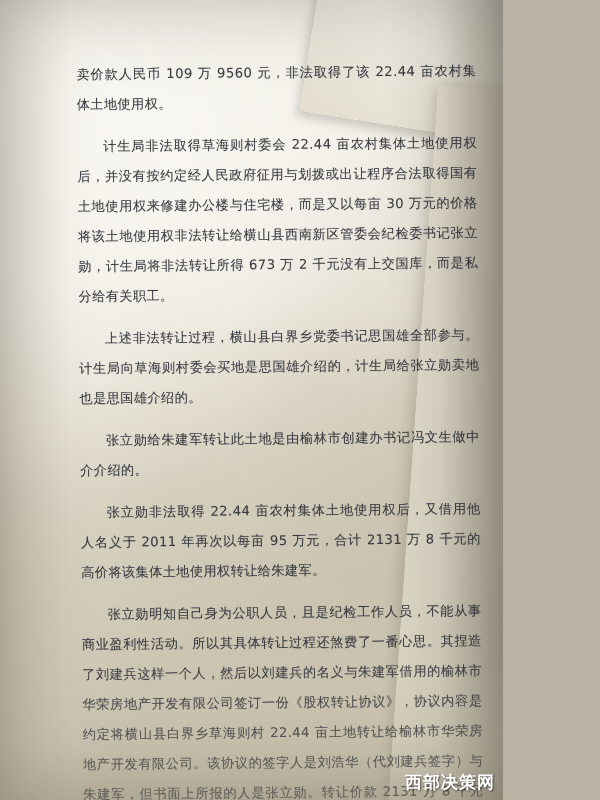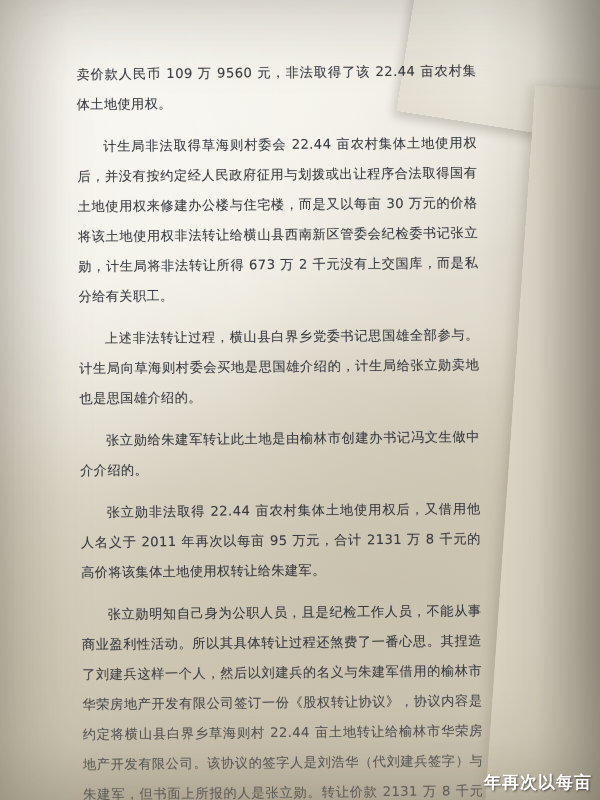--- a/index.html
+++ b/index.html
@@ -10,21 +10,21 @@
     width: 600px;
     height: 800px;
     overflow: hidden;
     font-family: "DejaVu Sans", sans-serif;
     background: #b9b3a4;
   }
 
   
   .photo {
     position: relative;
-    width: 600px;
+    width: 503px;
     height: 800px;
     overflow: hidden;
     background: #cfc9b8;
   }
 
   
   .sheet {
     position: absolute;
     left: -18px;
     top: -26px;
@@ -170,14 +170,14 @@
     <p class="para indent">计生局非法取得草海则村委会 22.44 亩农村集体土地使用权后，并没有按约定经人民政府征用与划拨或出让程序合法取得国有土地使用权来修建办公楼与住宅楼，而是又以每亩 30 万元的价格将该土地使用权非法转让给横山县西南新区管委会纪检委书记张立勋，计生局将非法转让所得 673 万 2 千元没有上交国库，而是私分给有关职工。</p>
     <p class="para indent">上述非法转让过程，横山县白界乡党委书记思国雄全部参与。计生局向草海则村委会买地是思国雄介绍的，计生局给张立勋卖地也是思国雄介绍的。</p>
     <p class="para indent">张立勋给朱建军转让此土地是由榆林市创建办书记冯文生做中介介绍的。</p>
     <p class="para indent">张立勋非法取得 22.44 亩农村集体土地使用权后，又借用他人名义于 2011 年再次以每亩 95 万元，合计 2131 万 8 千元的高价将该集体土地使用权转让给朱建军。</p>
     <p class="para indent">张立勋明知自己身为公职人员，且是纪检工作人员，不能从事商业盈利性活动。所以其具体转让过程还煞费了一番心思。其捏造了刘建兵这样一个人，然后以刘建兵的名义与朱建军借用的榆林市华荣房地产开发有限公司签订一份《股权转让协议》，协议内容是约定将横山县白界乡草海则村 22.44 亩土地转让给榆林市华荣房地产开发有限公司。该协议的签字人是刘浩华（代刘建兵签字）与朱建军，但书面上所报的人是张立勋。转让价款 2131 万 8 千元是，每亩 159 万元。</p>
   </div>
 
   <div class="soft-bottom"></div>
   <div class="vignette"></div>
 
-  <div class="watermark">年再次以每亩</div>
+  <div class="watermark">西部决策网</div>
 </div>
 
 </body></html>

